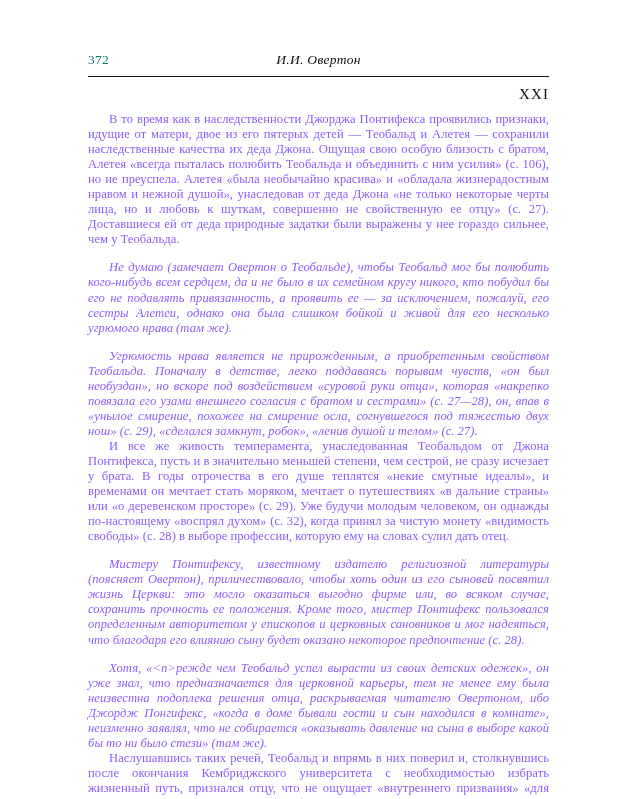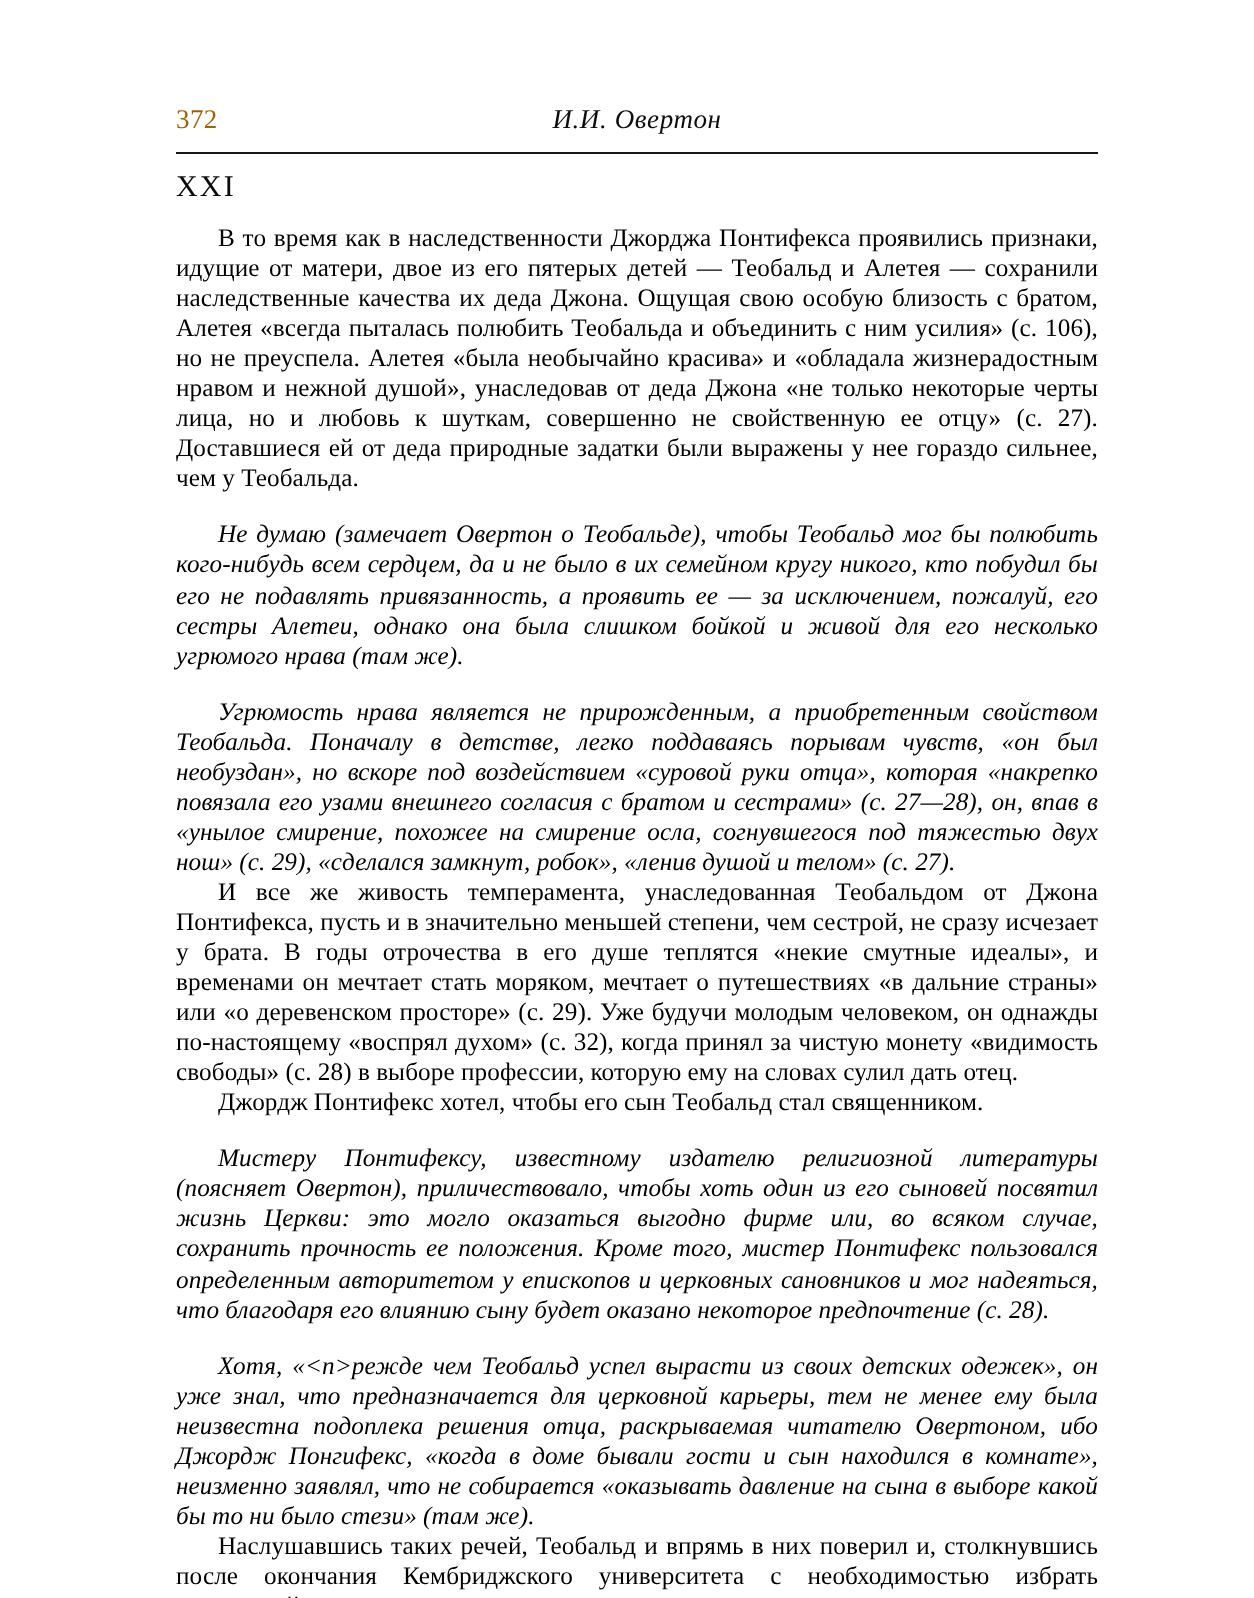--- a/index.html
+++ b/index.html
@@ -29,21 +29,21 @@
     top: 52px;
     width: 461px;
     height: 19px;
   }
   .folio {
     position: absolute;
     left: 0;
     top: 0;
     font-size: 13.5px;
     letter-spacing: 0.2px;
-    color: #a16207;
+    color: #0f766e;
   }
   .author-name {
     position: absolute;
     left: 0;
     top: 0;
     width: 461px;
     text-align: center;
     font-style: italic;
     font-size: 13.5px;
     letter-spacing: 0.3px;
@@ -56,21 +56,21 @@
     width: 461px;
     height: 1px;
     background: #1a1a1a;
   }
   
   .chapter-number {
     position: absolute;
     left: 88px;
     top: 86px;
     width: 461px;
-    text-align: left;
+    text-align: right;
     font-size: 15px;
     letter-spacing: 1.1px;
     color: #0d0d0d;
   }
   
   .body-text {
     position: absolute;
     left: 88px;
     top: 112px;
     width: 461px;
@@ -78,21 +78,21 @@
   .body-text p {
     margin: 0;
     text-align: justify;
     text-justify: inter-word;
     text-indent: 21px;
     font-size: 12.6px;
     line-height: 15.05px;
     letter-spacing: 0.05px;
     word-spacing: -0.1px;
     hyphens: manual;
-    color: #000000;
+    color: #8b5cf6;
   }
   .body-text p.gap-before {
     margin-top: 13px;
     font-style: italic;
   }
   
   .page {
     filter: contrast(1.02);
   }
 </style>
@@ -108,19 +108,18 @@
 
   <div class="head-rule"></div>
 
   <div class="chapter-number">XXI</div>
 
   <div class="body-text">
       <p>В то время как в наследственности Джорджа Понтифекса проявились признаки, идущие от матери, двое из его пятерых детей — Теобальд и Алетея — сохранили наслед­ственные качества их деда Джона. Ощущая свою особую близость с братом, Алетея «всегда пыталась полюбить Теобальда и объединить с ним усилия» (с. 106), но не пре­успела. Алетея «была необычайно красива» и «обладала жизнерадостным нравом и неж­ной душой», унаследовав от деда Джона «не только некоторые черты лица, но и любовь к шуткам, совершенно не свойственную ее отцу» (с. 27). Доставшиеся ей от деда природ­ные задатки были выражены у нее гораздо сильнее, чем у Теобальда.</p>
       <p class="gap-before">Не думаю (замечает Овертон о Теобальде), чтобы Теобальд мог бы полюбить кого-нибудь всем сердцем, да и не было в их семейном кругу никого, кто побудил бы его не подавлять привязанность, а проявить ее — за исключением, пожалуй, его сестры Алетеи, однако она была слишком бойкой и живой для его несколько угрюмого нрава (там же).</p>
       <p class="gap-before">Угрюмость нрава является не прирожденным, а приобретенным свойством Теобаль­да. Поначалу в детстве, легко поддаваясь порывам чувств, «он был необуздан», но вско­ре под воздействием «суровой руки отца», которая «накрепко повязала его узами внеш­него согласия с братом и сестрами» (с. 27—28), он, впав в «унылое смирение, похожее на смирение осла, согнувшегося под тяжестью двух нош» (с. 29), «сделался замкнут, робок», «ленив душой и телом» (с. 27).</p>
       <p>И все же живость темперамента, унаследованная Теобальдом от Джона Понтифек­са, пусть и в значительно меньшей степени, чем сестрой, не сразу исчезает у брата. В годы отрочества в его душе теплятся «некие смутные идеалы», и временами он мечтает стать моряком, мечтает о путешествиях «в дальние страны» или «о деревенском просто­ре» (с. 29). Уже будучи молодым человеком, он однажды по-настоящему «воспрял ду­хом» (с. 32), когда принял за чистую монету «видимость свободы» (с. 28) в выборе про­фессии, которую ему на словах сулил дать отец.</p>
-      <p>Джордж Понтифекс хотел, чтобы его сын Теобальд стал священником.</p>
       <p class="gap-before">Мистеру Понтифексу, известному издателю религиозной литературы (поясняет Овертон), приличествовало, чтобы хоть один из его сыновей посвятил жизнь Церкви: это могло оказать­ся выгодно фирме или, во всяком случае, сохранить прочность ее положения. Кроме того, ми­стер Понтифекс пользовался определенным авторитетом у епископов и церковных сановников и мог надеяться, что благодаря его влиянию сыну будет оказано некоторое предпочтение (с. 28).</p>
       <p class="gap-before">Хотя, «&lt;п&gt;режде чем Теобальд успел вырасти из своих детских одежек», он уже знал, что предназначается для церковной карьеры, тем не менее ему была неизвестна подоплека решения отца, раскрываемая читателю Овертоном, ибо Джордж Понгифекс, «когда в доме бывали гости и сын находился в комнате», неизменно заявлял, что не со­бирается «оказывать давление на сына в выборе какой бы то ни было стези» (там же).</p>
       <p>Наслушавшись таких речей, Теобальд и впрямь в них поверил и, столкнувшись после окончания Кембриджского университета с необходимостью избрать жизненный путь, признался отцу, что не ощущает «внутреннего призвания» «для полноценного служения Церкви» (с. 31). В ответ на эти признания, сделанные в ходе переписки сына и отца, от по­следнего сначала пришло длинное велеречивое послание, смысл которого остался для Тео­бальда темен, а затем — краткое письмо, ясно выражавшее волю отправителя: «Ты не по­лучишь от меня ни гроша, пока не образумишься» (с. 33). Под угрозой быть лишенным наследства Теобальд сдался. Отец совершил над ним насилие, заставив сына выбрать профессию, вменяющую ему в обязанность «видеть честь и славу Божью глазами Церк­ви, которая за три сотни лет своего существования не сочла возможным изменить ни</p>
     </div>
 
 </div>
 
 </body></html>

